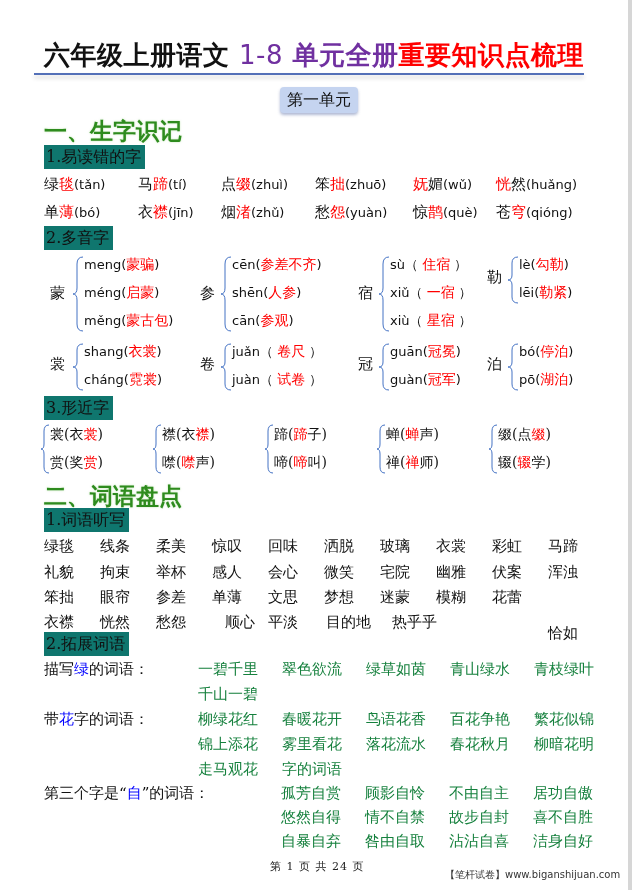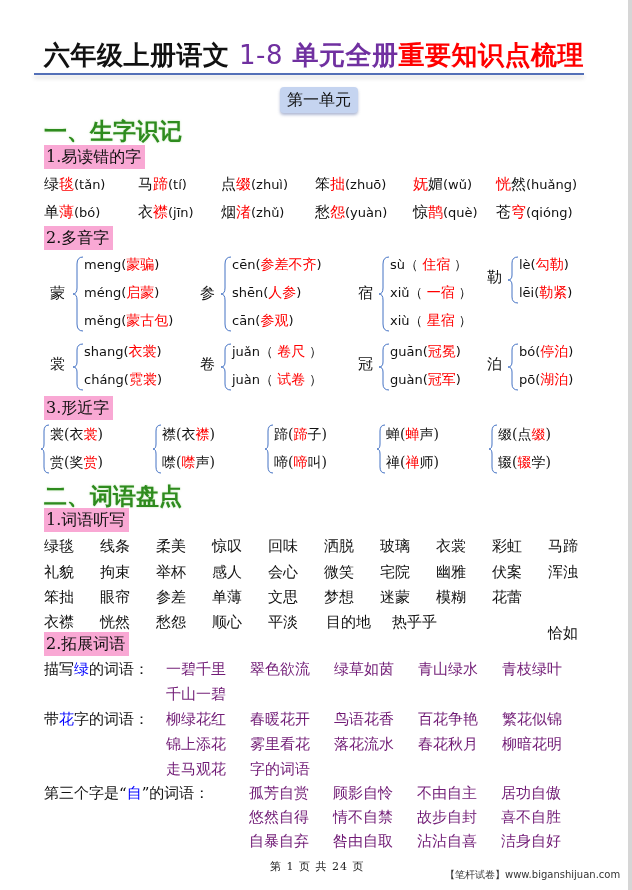--- a/index.html
+++ b/index.html
@@ -7,27 +7,27 @@
   body { position:relative; font-family:"DejaVu Serif", "Liberation Serif", serif; color:#111; }
   .page-border { position:absolute; right:0; top:0; width:4px; height:890px; background:#d6d6d6; }
   .title { position:absolute; left:44px; top:38px; width:540px; height:34px; font-size:26px; font-weight:bold; white-space:nowrap; letter-spacing:0.5px; line-height:34px; }
   .title .t-black { color:#111; }
   .title .t-purple { color:#7030a0; font-family:"DejaVu Sans", sans-serif; font-weight:normal; }
   .title .t-purple2 { color:#7030a0; }
   .title .t-red { color:#ff0000; }
   .title-rule { position:absolute; left:34px; top:73px; width:550px; height:2px; background:#5470b8; box-shadow:0 3px 4px rgba(0,0,0,0.18); }
   .unit-badge { position:absolute; left:280px; top:87px; width:78px; height:26px; background:#c5d4f0; border-radius:4px; box-shadow:0 2px 3px rgba(80,100,160,0.45); font-size:16px; text-align:center; line-height:26px; }
   .h1 { position:absolute; left:44px; font-size:23px; font-weight:bold; color:#2e8b1e; text-shadow:0 0 2px rgba(120,200,90,0.5); }
-  .h2 { position:absolute; left:44px; height:24px; padding:0 4px 0 2px; background:#f9a8d4; font-size:16px; line-height:24px; color:#111; }
+  .h2 { position:absolute; left:44px; height:24px; padding:0 4px 0 2px; background:#0f766e; font-size:16px; line-height:24px; color:#111; }
   .row { position:absolute; left:44px; font-size:15px; white-space:nowrap; }
   .row .cell { position:absolute; top:0; white-space:nowrap; }
   .py { font-family:"DejaVu Sans", sans-serif; font-size:13px; }
   .red { color:#ff0000; }
   .blue { color:#0000ff; }
-  .purple { color:#701a75; }
+  .purple { color:#15803d;margin-left:32px; }
   .poly { position:absolute; font-size:15px; }
   .poly .head { position:absolute; font-size:15px; }
   .poly .brace { position:absolute; }
   .poly .opt { position:absolute; white-space:nowrap; font-family:"DejaVu Sans", sans-serif; font-size:13px; }
   .poly .opt .w { font-family:"DejaVu Serif", serif; font-size:14px; color:#ff0000; }
   .sim { position:absolute; font-size:14px; }
   .sim .brace { position:absolute; left:0; top:0; }
   .sim .l { position:absolute; left:10px; white-space:nowrap; }
   .words { position:absolute; left:44px; font-size:15px; }
   .words .w { position:absolute; white-space:nowrap; }
@@ -218,21 +218,21 @@
   <span class="w" style="left:280px;">梦想</span>
   <span class="w" style="left:336px;">迷蒙</span>
   <span class="w" style="left:392px;">模糊</span>
   <span class="w" style="left:448px;">花蕾</span>
   <span class="w" style="left:504px;margin-top:36px;">恰如</span>
 </div>
 <div class="words" style="top:613px;">
   <span class="w" style="left:0px;">衣襟</span>
   <span class="w" style="left:56px;">恍然</span>
   <span class="w" style="left:112px;">愁怨</span>
-  <span class="w" style="left:168px;">顺心</span>
+  <span class="w" style="left:181px;">顺心</span>
   <span class="w" style="left:224px;">平淡</span>
   <span class="w" style="left:282px;">目的地</span>
   <span class="w" style="left:348px;">热乎乎</span>
 </div>
 
 <div class="h2" style="top:632px;">2.拓展词语</div>
 
 <div class="ext" style="left:44px; top:660px;"><span>描写</span><span class="blue">绿</span><span>的词语：</span></div>
 <div class="ext purple" style="left:166px; top:660px;">一碧千里</div>
 <div class="ext purple" style="left:250px; top:660px;">翠色欲流</div>

